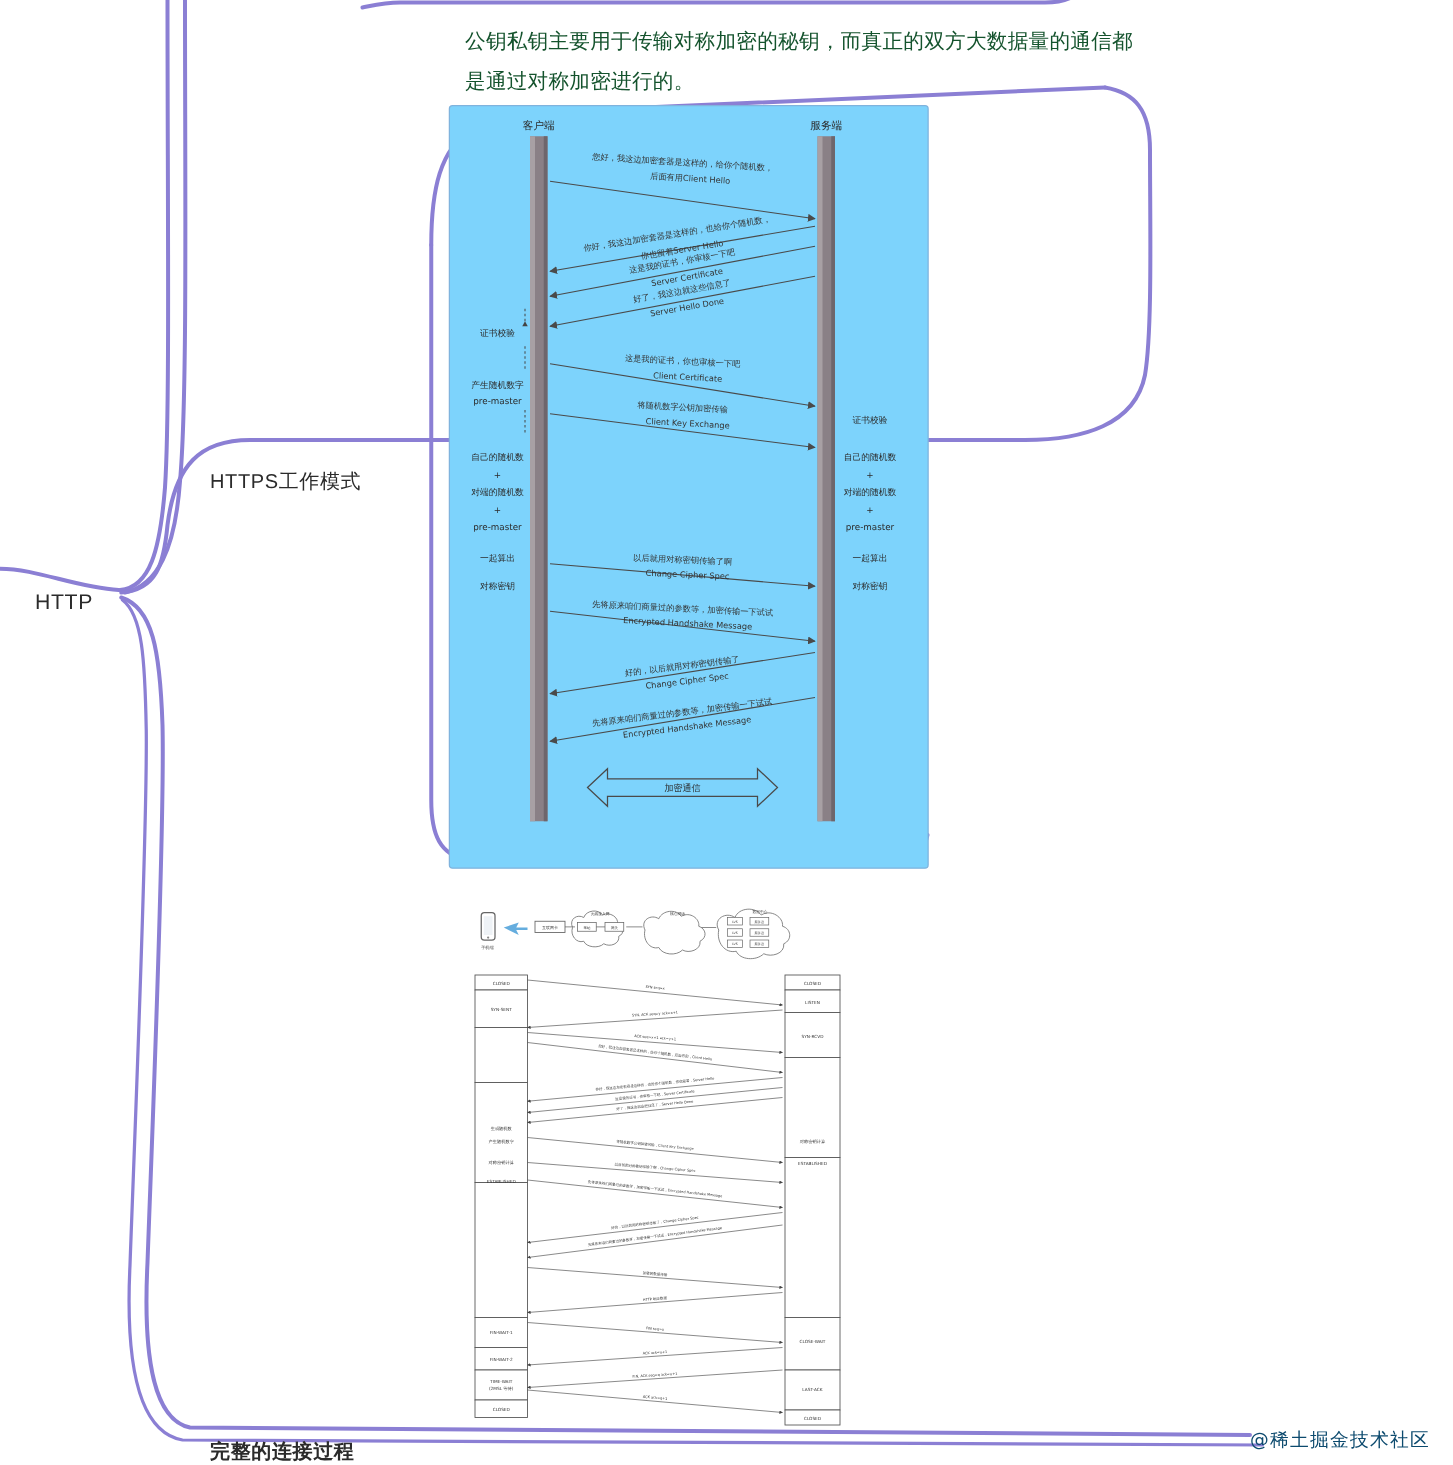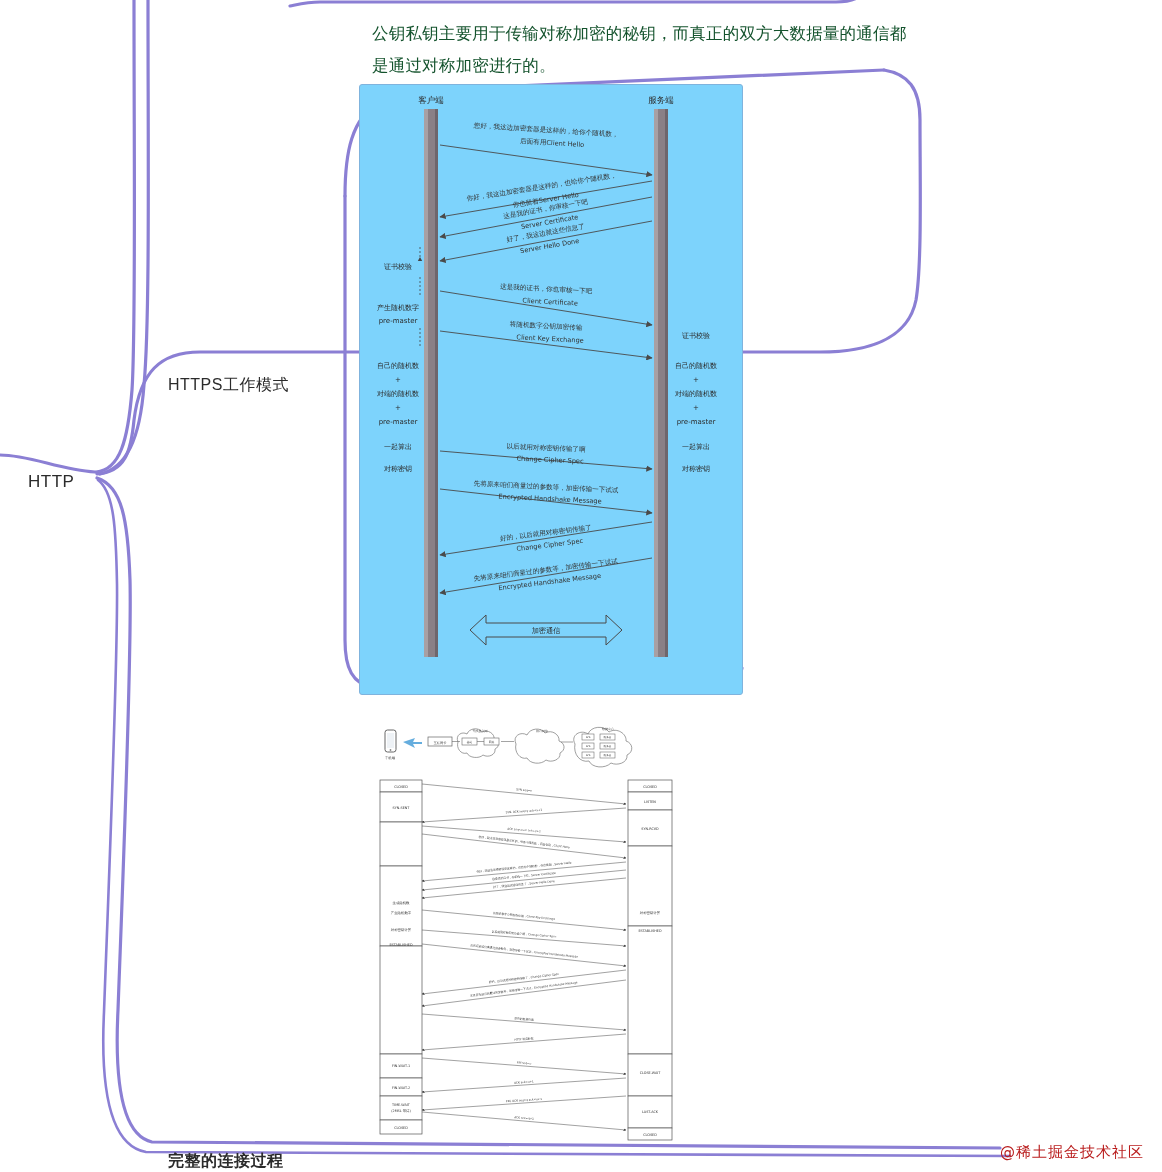--- a/index.html
+++ b/index.html
@@ -55,21 +55,21 @@
     position:absolute;
     left:370px;top:718px;
     width:312px;height:432px;
   }
 
   
   .watermark{
     position:absolute;
     right:18px;bottom:10px;
     font-size:15px;
-    color:#b91c1c;
+    color:#0c4a6e;
     font-family:"DejaVu Sans",sans-serif;
     letter-spacing:1px;
     user-select:none;
   }
 
   svg{display:block;overflow:visible;}
   text{font-family:"DejaVu Sans","Liberation Sans",sans-serif;}
 </style>
 </head>
 <body>

